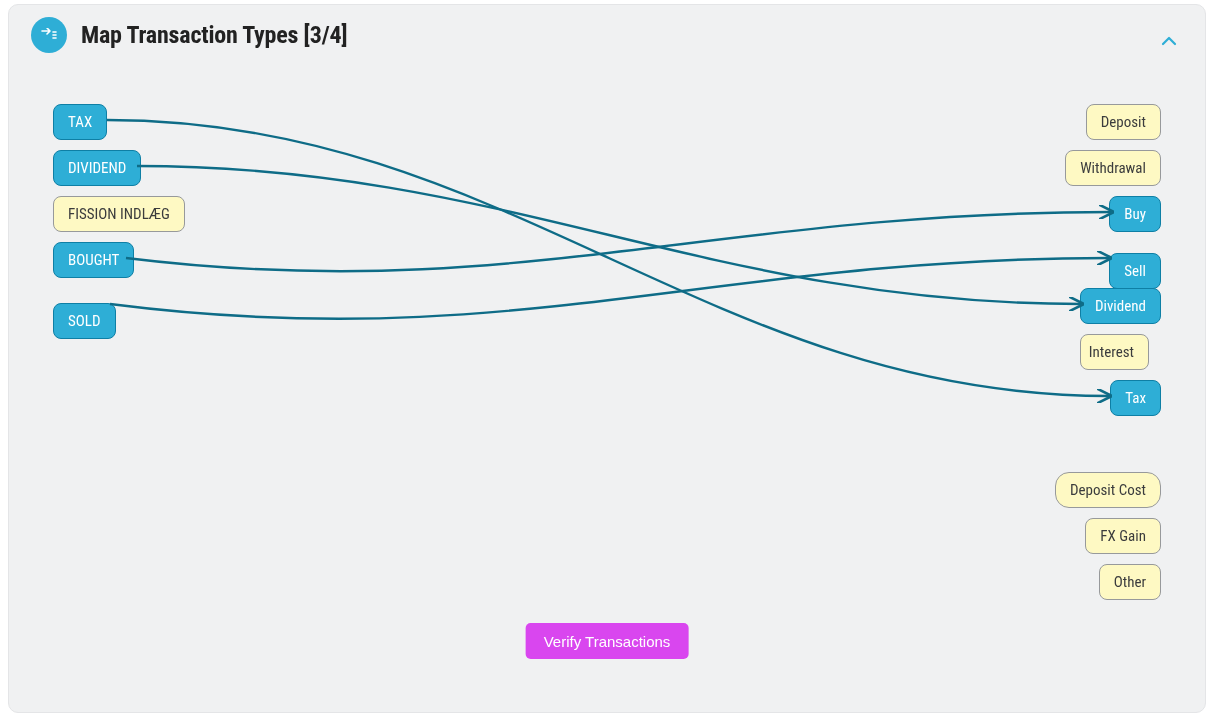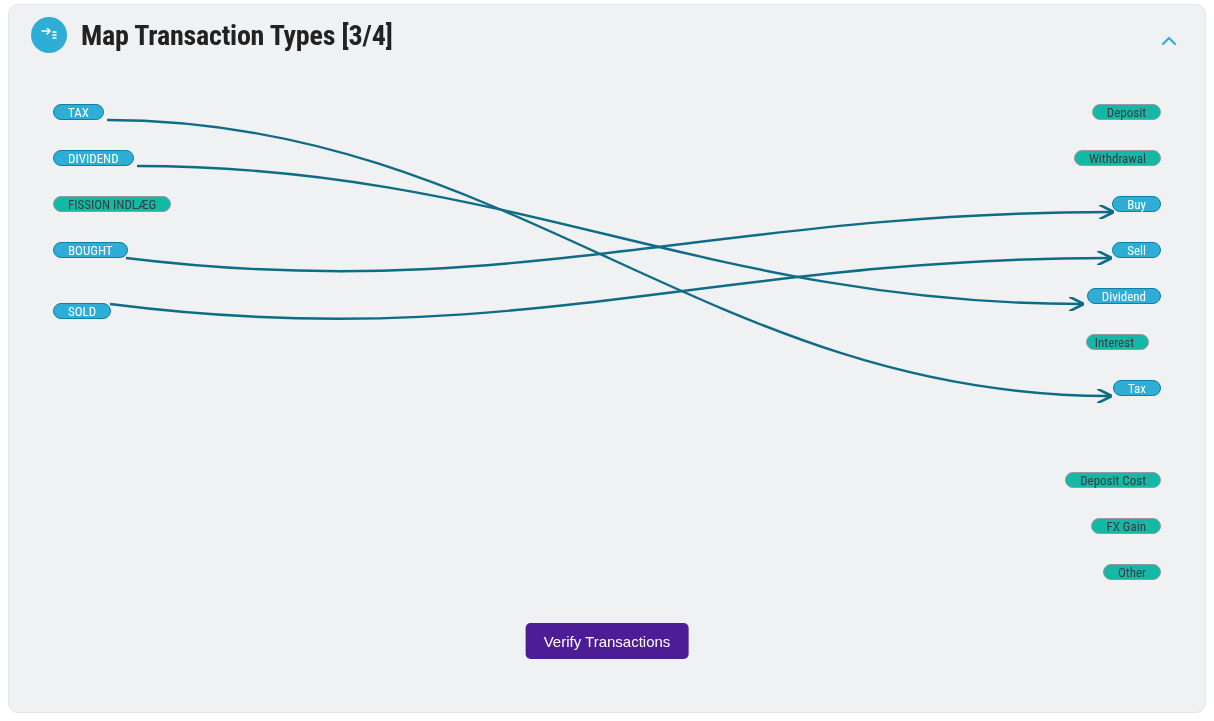--- a/index.html
+++ b/index.html
@@ -27,61 +27,61 @@
   }
   .icon-circle {
     width: 36px; height: 36px;
     border-radius: 50%;
     background: #2eaed6;
     display: flex; align-items: center; justify-content: center;
     color: #fff;
     margin-right: 14px;
   }
   .title {
-    font-size: 28px;
+    font-size: 24px;
     font-weight: 700;
     color: #222;
     letter-spacing: -0.2px;
     font-stretch: condensed;
   }
   .chevron {
     position: absolute;
     right: 28px; top: 26px;
     color: #2eaed6;
   }
   .pill {
     position: absolute;
-    height: 16px;
+    height: 36px;
     border-radius: 8px;
     display: flex; align-items: center; justify-content: center;
     padding: 0 14px;
-    font-size: 13px;
+    font-size: 15px;
     border: 1px solid;
     white-space: nowrap;
     cursor: pointer;
     font-stretch: condensed;
   }
   .pill.active {
     background: #2eaed6;
     border-color: #0e7fa5;
     color: #fff;
   }
   .pill.inactive {
-    background: #14b8a6;
+    background: #fef9c3;
     border-color: #97999b;
     color: #3b3c3d;
   }
   .verify-btn {
     position: absolute;
     left: 50%;
     transform: translateX(-50%);
     top: 618px;
     height: 36px;
     padding: 0 18px;
-    background: #4c1d95;
+    background: #d946ef;
     color: #fff;
     border: none;
     border-radius: 5px;
     font-size: 15px;
     cursor: pointer;
     font-stretch: condensed;
   }
   svg.connections {
     position: absolute;
     left: 0; top: 0;
@@ -113,25 +113,25 @@
 
   <div class="pill active" style="left:44px; top:99px;">TAX</div>
   <div class="pill active" style="left:44px; top:145px;">DIVIDEND</div>
   <div class="pill inactive" style="left:44px; top:191px;">FISSION INDLÆG</div>
   <div class="pill active" style="left:44px; top:237px;border-radius:8px;">BOUGHT</div>
   <div class="pill active" style="left:44px; top:283px;margin-top:15px;">SOLD</div>
 
   <div class="pill inactive" style="right:44px; top:99px;">Deposit</div>
   <div class="pill inactive" style="right:44px; top:145px;">Withdrawal</div>
   <div class="pill active" style="right:44px; top:191px;">Buy</div>
-  <div class="pill active" style="right:44px; top:237px;">Sell</div>
+  <div class="pill active" style="right:44px; top:248px;">Sell</div>
   <div class="pill active" style="right:44px; top:283px;">Dividend</div>
   <div class="pill inactive" style="right:56px; top:329px;padding-left:8px;">Interest</div>
   <div class="pill active" style="right:44px; top:375px;">Tax</div>
-  <div class="pill inactive" style="right:44px; top:467px;">Deposit Cost</div>
+  <div class="pill inactive" style="right:44px; top:467px;border-radius:14px;">Deposit Cost</div>
   <div class="pill inactive" style="right:44px; top:513px;">FX Gain</div>
   <div class="pill inactive" style="right:44px; top:559px;">Other</div>
 
   <svg class="connections">
     <defs>
       <marker id="arrow" viewBox="0 0 10 10" refX="8" refY="5" markerWidth="6" markerHeight="6" orient="auto-start-reverse">
         <path d="M0 0 L10 5 L0 10" fill="none" stroke="#0e6c87" stroke-width="1.8" stroke-linecap="round" stroke-linejoin="round"></path>
       </marker>
     </defs>
 

